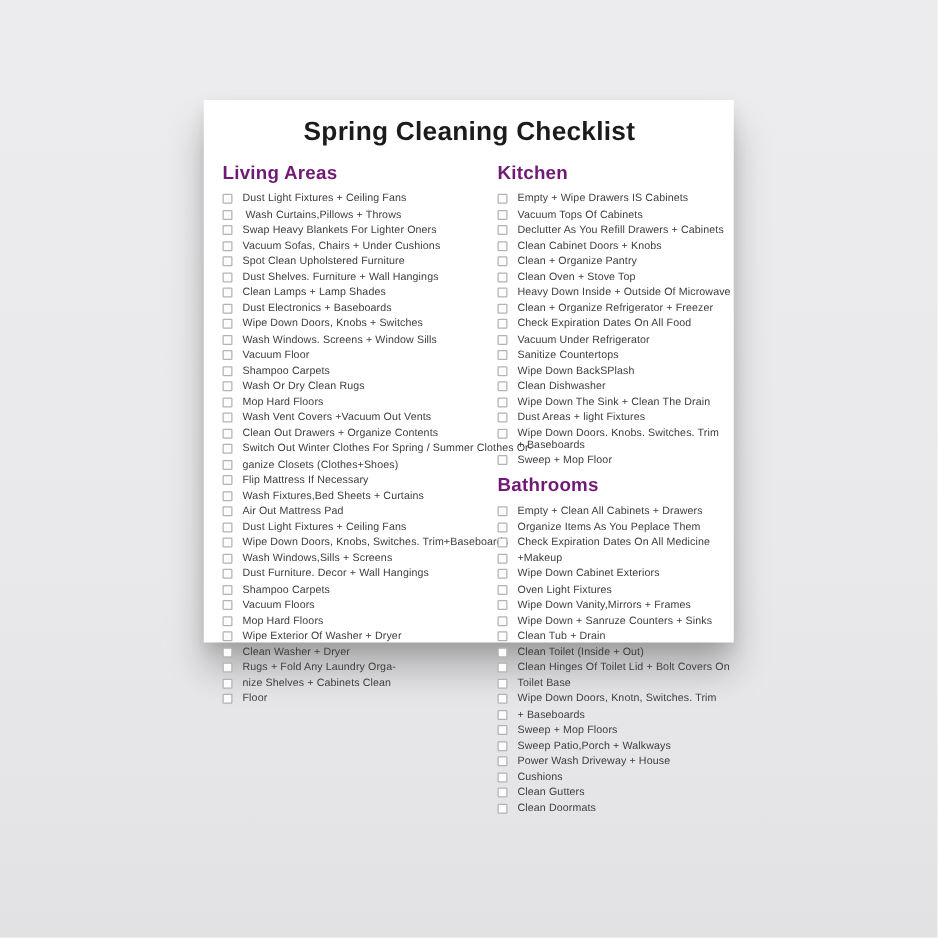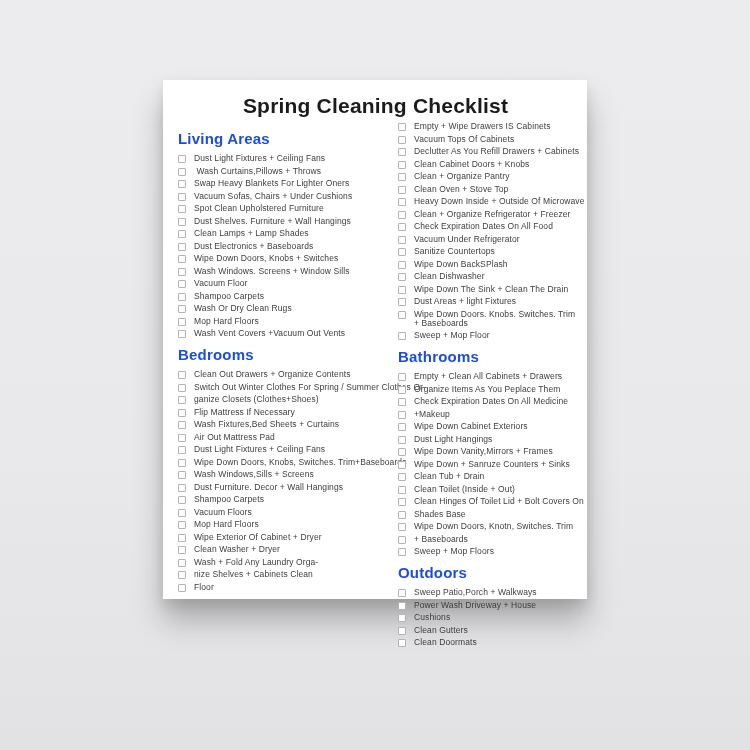--- a/index.html
+++ b/index.html
@@ -12,21 +12,21 @@
   }
   body {
     background: linear-gradient(180deg, #ececee 0%, #e9e9eb 60%, #e2e2e4 100%);
     position: relative;
   }
   .page {
     position: absolute;
     left: 163px;
     top: 80px;
     width: 424px;
-    height: 519px;
+    height: 434px;
     background: #ffffff;
     box-shadow: 0 22px 28px rgba(0,0,0,0.25), 0 6px 12px rgba(0,0,0,0.10);
     box-sizing: border-box;
     padding: 8px 14px 0 15px;
   }
   .doc-title {
     margin: 6px 0 4px 0;
     text-align: center;
     font-size: 21px;
     font-weight: bold;
@@ -37,21 +37,21 @@
     display: flex;
     align-items: flex-start;
   }
   .column { box-sizing: border-box; }
   .column.left  { width: 220px; flex: none; }
   .column.right { flex: 1; }
   .section { margin: 0; }
   .section-heading {
     font-size: 15px;
     font-weight: bold;
-    color: #1d4ed8;
+    color: #701a75;
     margin: 8px 0 7px 0;
     letter-spacing: 0.2px;
   }
   .item {
     display: flex;
     align-items: flex-start;
     margin-bottom: 3.5px;
   }
   .checkbox {
     flex: none;
@@ -135,21 +135,20 @@
           <div class="item">
             <span class="checkbox"></span>
             <span class="item-label">Mop Hard Floors</span>
           </div>
           <div class="item">
             <span class="checkbox"></span>
             <span class="item-label">Wash Vent Covers +Vacuum Out Vents</span>
           </div>
         </div>
         <div class="section">
-          <div class="section-heading">Bedrooms</div>
           <div class="item">
             <span class="checkbox"></span>
             <span class="item-label">Clean Out Drawers + Organize Contents</span>
           </div>
           <div class="item">
             <span class="checkbox"></span>
             <span class="item-label">Switch Out Winter Clothes For Spring / Summer Clothes Or-</span>
           </div>
           <div class="item">
             <span class="checkbox"></span>
@@ -192,42 +191,43 @@
             <span class="item-label">Vacuum Floors</span>
           </div>
           <div class="item">
             <span class="checkbox"></span>
             <span class="item-label">Mop Hard Floors</span>
           </div>
         </div>
         <div class="section">
           <div class="item">
             <span class="checkbox"></span>
-            <span class="item-label">Wipe Exterior Of Cabinet + Dryer</span>
+            <span class="item-label">Wipe Exterior Of Washer + Dryer</span>
           </div>
           <div class="item">
             <span class="checkbox"></span>
             <span class="item-label">Clean Washer + Dryer</span>
           </div>
           <div class="item">
             <span class="checkbox"></span>
-            <span class="item-label">Wash + Fold Any Laundry Orga-</span>
+            <span class="item-label">Rugs + Fold Any Laundry Orga-</span>
           </div>
           <div class="item">
             <span class="checkbox"></span>
             <span class="item-label">nize Shelves + Cabinets Clean</span>
           </div>
           <div class="item">
             <span class="checkbox"></span>
             <span class="item-label">Floor</span>
           </div>
         </div>
       </div>
     <div class="column right">
         <div class="section">
+          <div class="section-heading">Kitchen</div>
           <div class="item">
             <span class="checkbox"></span>
             <span class="item-label">Empty + Wipe Drawers IS Cabinets</span>
           </div>
           <div class="item">
             <span class="checkbox"></span>
             <span class="item-label">Vacuum Tops Of Cabinets</span>
           </div>
           <div class="item">
             <span class="checkbox"></span>
@@ -308,21 +308,21 @@
           <div class="item">
             <span class="checkbox"></span>
             <span class="item-label">+Makeup</span>
           </div>
           <div class="item">
             <span class="checkbox"></span>
             <span class="item-label">Wipe Down Cabinet Exteriors</span>
           </div>
           <div class="item">
             <span class="checkbox"></span>
-            <span class="item-label">Dust Light Hangings</span>
+            <span class="item-label">Oven Light Fixtures</span>
           </div>
           <div class="item">
             <span class="checkbox"></span>
             <span class="item-label">Wipe Down Vanity,Mirrors + Frames</span>
           </div>
           <div class="item">
             <span class="checkbox"></span>
             <span class="item-label">Wipe Down + Sanruze Counters + Sinks</span>
           </div>
           <div class="item">
@@ -332,37 +332,36 @@
           <div class="item">
             <span class="checkbox"></span>
             <span class="item-label">Clean Toilet (Inside + Out)</span>
           </div>
           <div class="item">
             <span class="checkbox"></span>
             <span class="item-label">Clean Hinges Of Toilet Lid + Bolt Covers On</span>
           </div>
           <div class="item">
             <span class="checkbox"></span>
-            <span class="item-label">Shades Base</span>
+            <span class="item-label">Toilet Base</span>
           </div>
           <div class="item">
             <span class="checkbox"></span>
             <span class="item-label">Wipe Down Doors, Knotn, Switches. Trim</span>
           </div>
           <div class="item">
             <span class="checkbox"></span>
             <span class="item-label">+ Baseboards</span>
           </div>
           <div class="item">
             <span class="checkbox"></span>
             <span class="item-label">Sweep + Mop Floors</span>
           </div>
         </div>
         <div class="section">
-          <div class="section-heading">Outdoors</div>
           <div class="item">
             <span class="checkbox"></span>
             <span class="item-label">Sweep Patio,Porch + Walkways</span>
           </div>
           <div class="item">
             <span class="checkbox"></span>
             <span class="item-label">Power Wash Driveway + House</span>
           </div>
           <div class="item">
             <span class="checkbox"></span>

